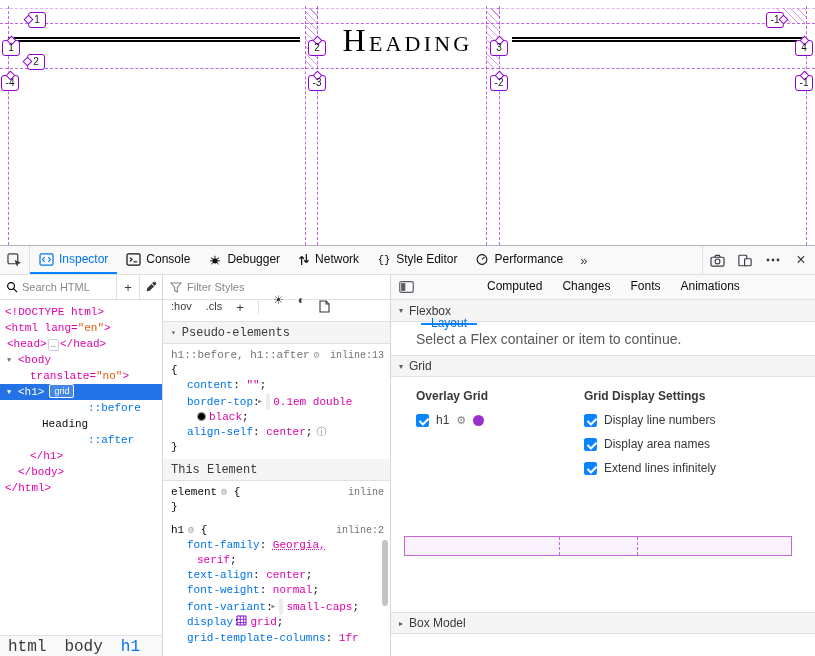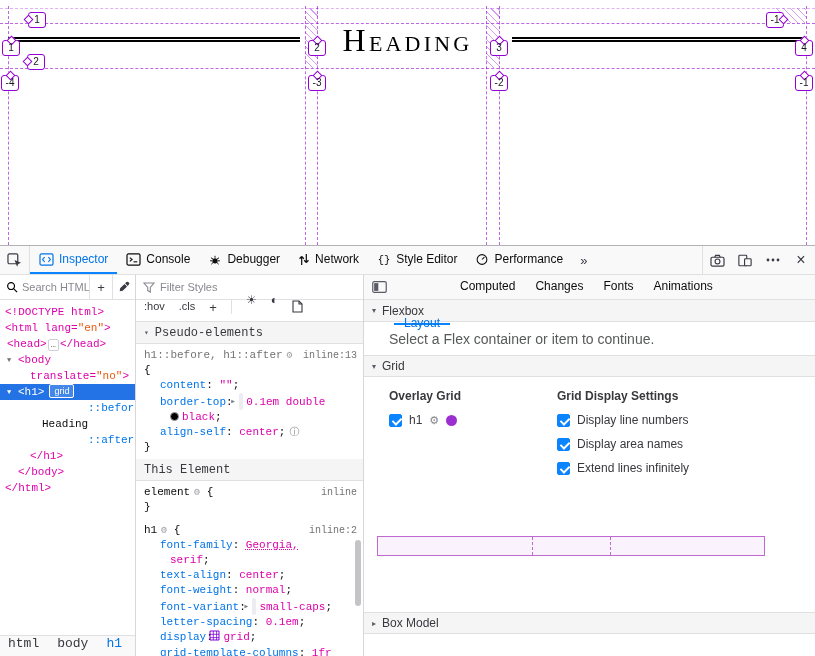--- a/index.html
+++ b/index.html
@@ -44,41 +44,41 @@
   .dtab.active{color:var(--blue);border-bottom-color:var(--blue-accent);}
   .moretabs{display:flex;align-items:center;padding:0 8px;font-size:13px;color:#3a3a44;}
   .dt-right{margin-left:auto;display:flex;align-items:stretch;border-left:1px solid var(--border);}
   .dt-btn{width:28px;display:flex;align-items:center;justify-content:center;color:#3a3a44;}
   .ico{display:inline-flex;align-items:center;justify-content:center;line-height:0;}
   .xglyph{font-size:16px;line-height:1;}
 
   .dt-body{display:flex;height:381px;}
 
   
-  .markup-panel{width:136px;border-right:1px solid #d7d7db;position:relative;background:#fff;}
+  .markup-panel{width:163px;border-right:1px solid #d7d7db;position:relative;background:#fff;}
   .search-row{height:25px;border-bottom:1px solid var(--border);display:flex;align-items:center;}
   .search-box{flex:1;display:flex;align-items:center;gap:4px;padding-left:6px;min-width:0;}
   .search-box input{border:0;outline:0;width:78px;font-size:11px;color:#38383d;background:transparent;}
   .search-box input::placeholder{color:#88888f;}
   .mk-btn{width:23px;height:100%;display:flex;align-items:center;justify-content:center;
     border-left:1px solid var(--border);color:#3a3a44;font-size:13px;}
   .tree{font-family:"Liberation Mono",monospace;font-size:11px;padding-top:4px;height:335px;overflow:hidden;}
   .trow{height:16px;line-height:16px;white-space:nowrap;color:var(--text);}
   .twisty{display:inline-block;width:11px;margin-left:-11px;color:#6f6f77;font-size:7px;vertical-align:1px;}
   .tk-tag{color:var(--magenta);} .tk-attr{color:var(--magenta);} .tk-val{color:var(--orange);}
   .tk-text{color:var(--text);} .tk-pseudo{color:var(--blue);margin-left:46px;}
   .tk-ellipsis{color:var(--gray);font-size:9px;border:1px solid #cfcfd8;border-radius:2px;padding:0 2px;margin:0 1px;}
   .trow.sel{background:var(--sel-bg);}
   .trow.sel span{color:#fff;}
   .badge{display:inline-block;margin-left:5px;padding:0 4px;border:1px solid #fff;border-radius:2px;
     font-size:9px;line-height:12px;color:#fff;background:rgba(255,255,255,0.15);
     font-family:"Liberation Sans",sans-serif;vertical-align:1px;}
   .crumbs{position:absolute;left:0;right:0;bottom:0;height:21px;background:var(--toolbar-bg);
-    border-top:1px solid var(--border);display:flex;align-items:flex-start;gap:18px;padding-left:8px;
-    font-family:"Liberation Mono",monospace;font-size:13px;color:#38383d;}
+    border-top:1px solid var(--border);display:flex;align-items:flex-end;gap:18px;padding-left:8px;
+    font-family:"Liberation Mono",monospace;font-size:16px;color:#38383d;}
   .crumb.selc{color:var(--blue);}
 
   
   .rules-panel{width:228px;border-right:1px solid #d7d7db;position:relative;background:#fff;overflow:hidden;}
   .filter-row{height:25px;border-bottom:1px solid var(--border);display:flex;align-items:center;gap:5px;padding-left:7px;color:#88888f;}
   .filter-row input{border:0;outline:0;flex:1;font-size:11px;color:#38383d;background:transparent;}
   .filter-row input::placeholder{color:#88888f;}
   .rtoolbar{height:22px;border-bottom:1px solid var(--border);display:flex;align-items:flex-start;gap:14px;
     padding-left:8px;font-size:11px;color:#38383d;}
   .rtb-sep{width:1px;height:14px;background:var(--border);}
@@ -351,21 +351,20 @@
             <div class="rule">
               <div class="rhead"><span class="rlink">inline</span><span class="rsel">element</span><span class="gearsmall">⚙</span><span> {</span></div>
               <div class="rclose">}</div>
             </div>
             <div class="rule">
               <div class="rhead"><span class="rlink">inline:2</span><span class="rsel">h1</span><span class="gearsmall">⚙</span><span> {</span></div>
               <div class="decl"><span class="pname">font-family</span><span>: </span><span class="pval u">Georgia,</span><br><span class="pval">serif</span><span>;</span></div>
               <div class="decl"><span class="pname">text-align</span><span>: </span><span class="pval">center</span><span>;</span></div>
               <div class="decl"><span class="pname">font-weight</span><span>: </span><span class="pval">normal</span><span>;</span></div>
               <div class="decl"><span class="pname">font-variant</span><span>: </span><span class="vexp">▶</span><span class="pval">small-caps</span><span>;</span></div>
-              <div class="decl"><span class="pname">letter-spacing</span><span>: </span><span class="pval">0.1em</span><span>;</span></div>
               <div class="decl"><span class="pname">display</span><span>: </span><span class="gridvalico"><svg width="11" height="11" viewBox="0 0 11 11">
                     <path d="M1 1h9v9H1z" fill="none" stroke="currentColor"></path>
                     <path d="M4.3 1v9M7.6 1v9M1 4.3h9M1 7.6h9" stroke="currentColor" stroke-width="0.8"></path>
                   </svg></span><span class="pval">grid</span><span>;</span></div>
               <div class="decl"><span class="pname">grid-template-columns</span><span>: </span><span class="pval">1fr</span></div>
             </div>
           </div>
         <div class="rscroll"></div>
       </div>
 

